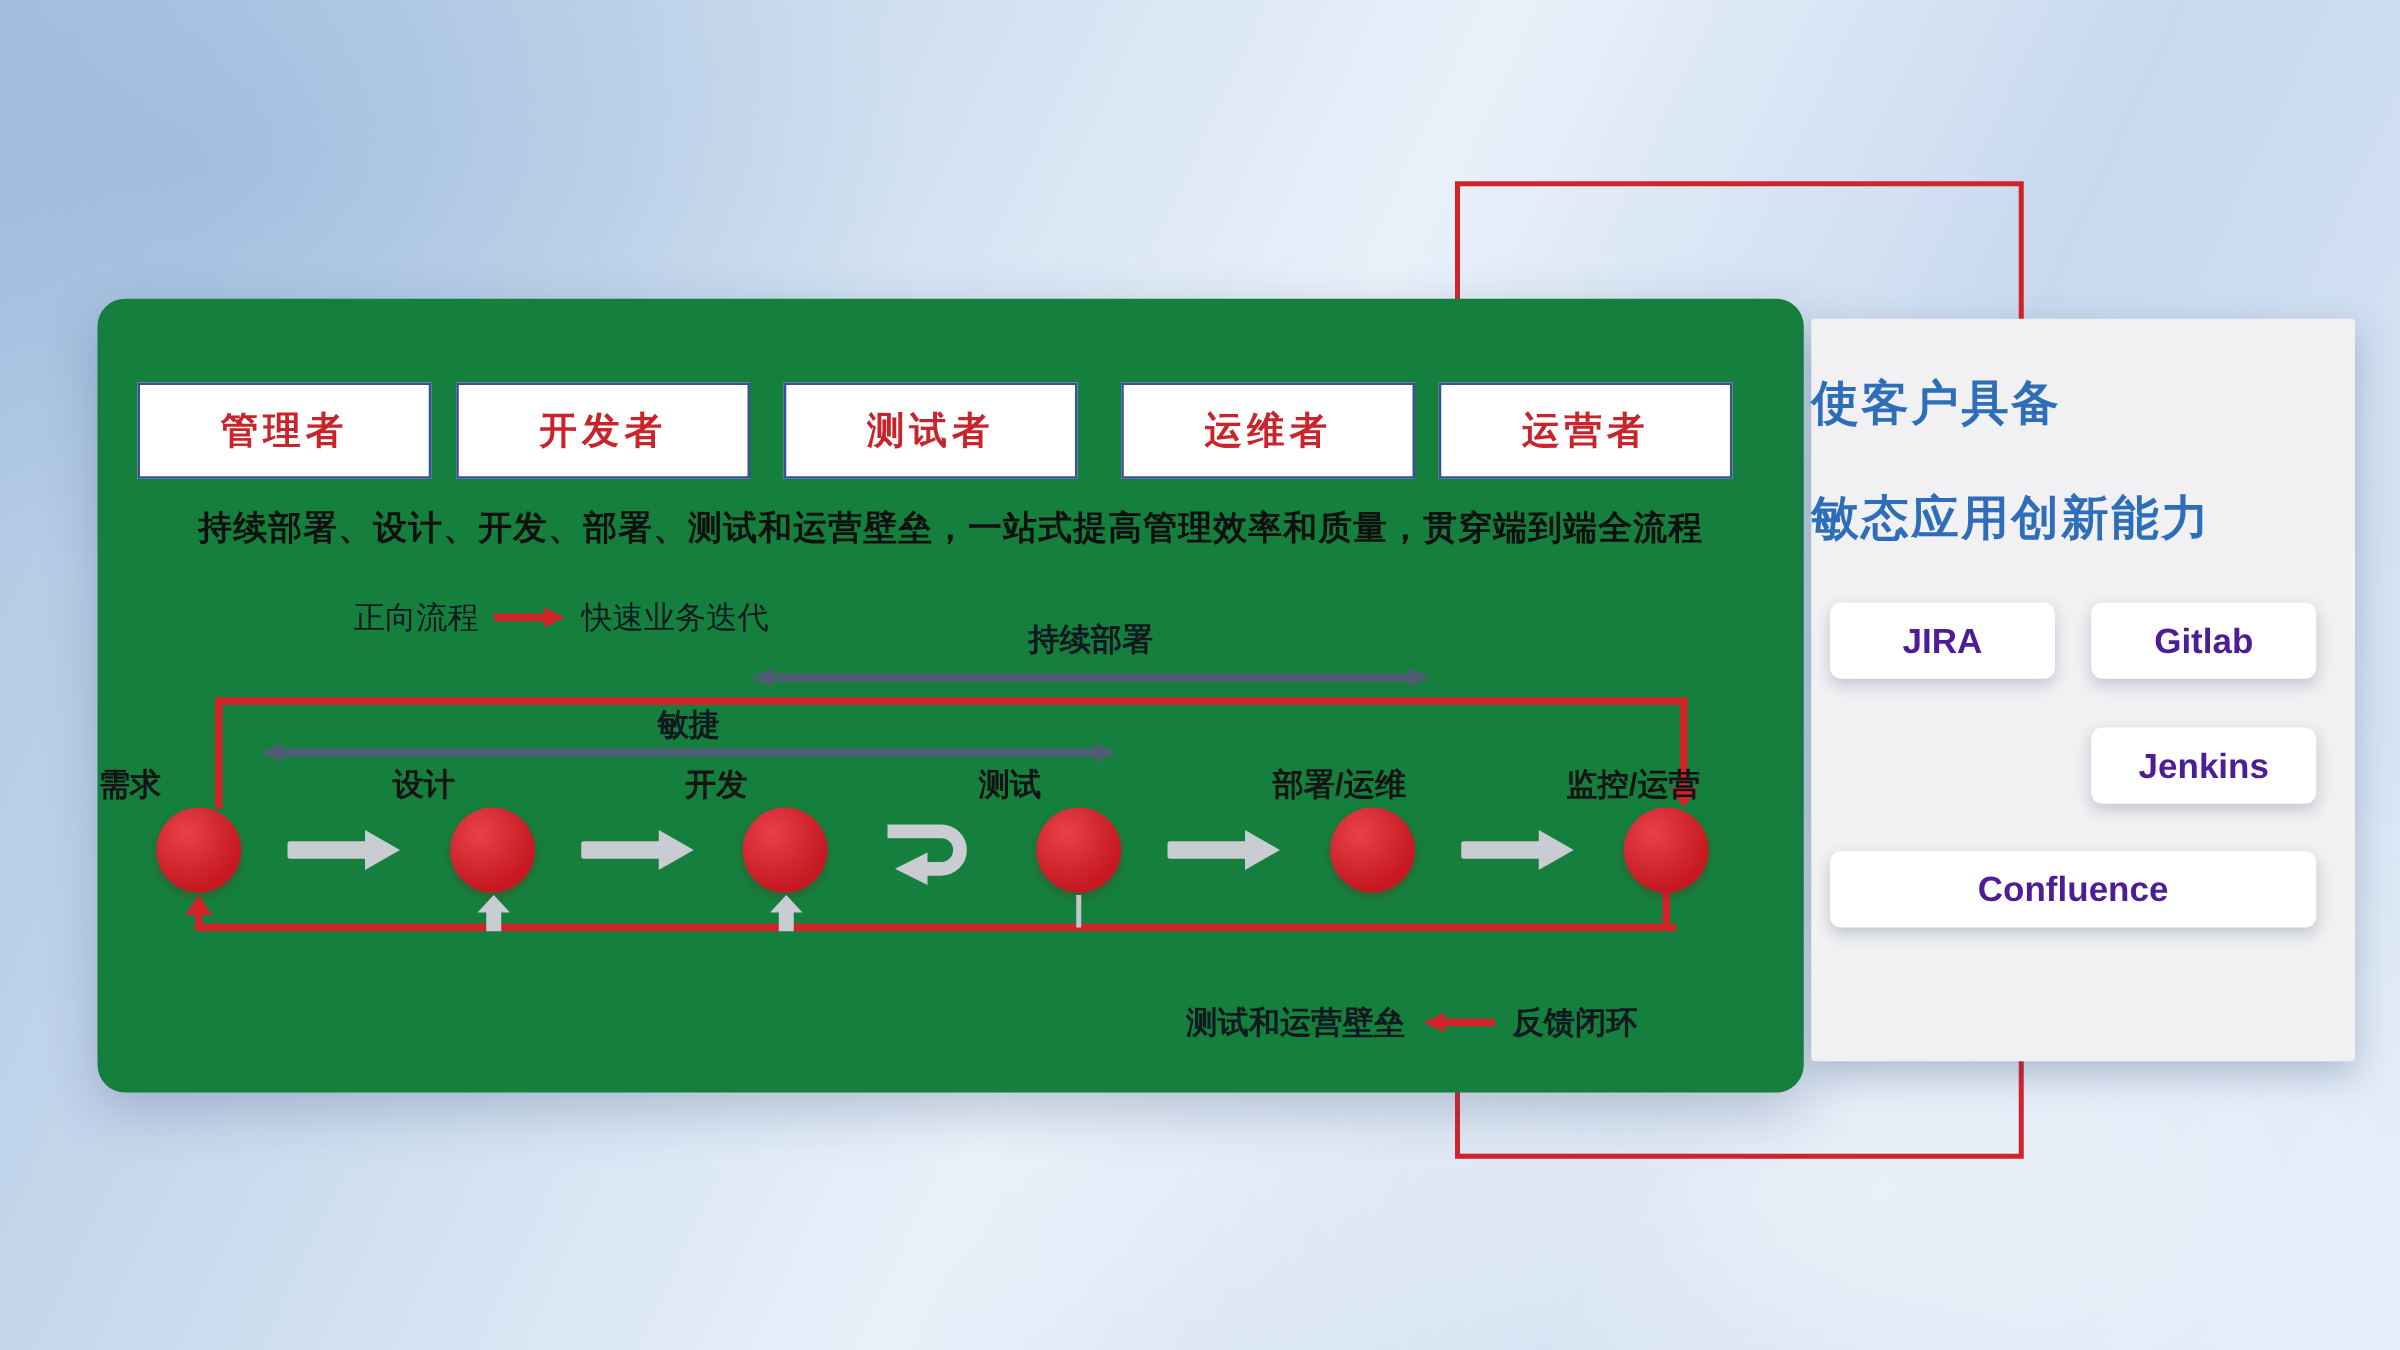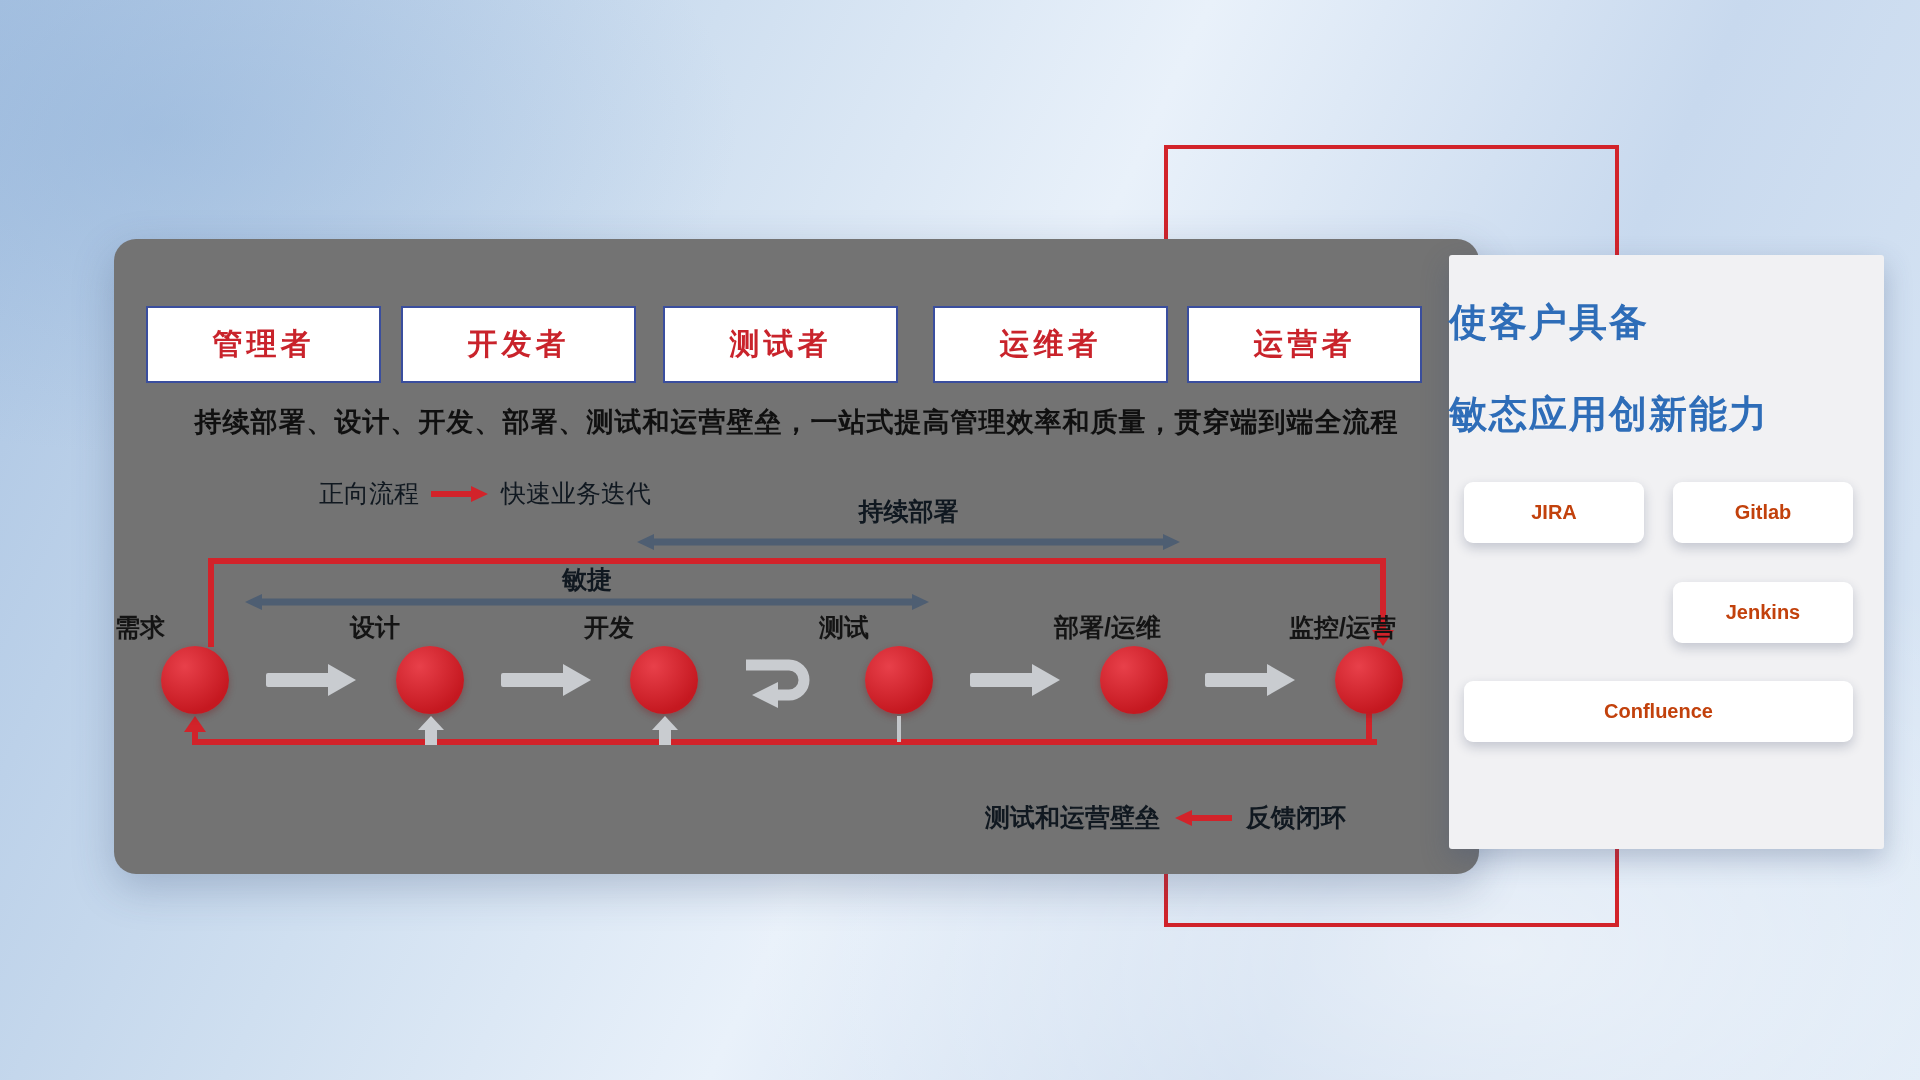--- a/index.html
+++ b/index.html
@@ -10,21 +10,21 @@
       radial-gradient(1300px 700px at 78% 88%, rgba(255,255,255,.55), rgba(255,255,255,0) 60%),
       radial-gradient(900px 500px at 8% 12%, rgba(140,175,215,.45), rgba(255,255,255,0) 65%),
       linear-gradient(115deg,#a9c3e2 0%,#cfdff0 30%,#e9f1fa 50%,#c8d9ee 72%,#dde9f6 100%);
     position:relative;
   }
 
   
   .accent-frame{position:absolute;left:1164px;top:145px;width:455px;height:782px;border:4px solid #d2232a;z-index:1;}
 
   
-  .main-panel{position:absolute;left:78px;top:239px;width:1365px;height:635px;background:#737373;border-radius:22px;z-index:2;box-shadow:0 14px 42px rgba(55,75,115,.28);margin-left:36px;}
+  .main-panel{position:absolute;left:78px;top:239px;width:1365px;height:635px;background:#15803d;border-radius:22px;z-index:2;box-shadow:0 14px 42px rgba(55,75,115,.28);}
 
   .role-box{position:absolute;top:67px;width:235px;height:77px;border:2px solid #3a4e9e;background:#fff;display:flex;align-items:center;justify-content:center;font-size:30px;font-weight:bold;color:#c9232b;letter-spacing:4px;}
 
   .description{position:absolute;top:165px;left:30px;right:30px;text-align:center;font-size:27px;font-weight:bold;color:#101010;letter-spacing:1px;}
 
   .legend-forward{position:absolute;left:205px;top:238px;display:flex;align-items:center;gap:12px;font-size:25px;font-weight:normal;color:#101820;}
   .legend-feedback{position:absolute;left:871px;top:562px;display:flex;align-items:center;gap:14px;font-size:25px;font-weight:bold;color:#101820;}
 
   .deploy-label{position:absolute;left:522px;top:256px;width:545px;text-align:center;font-size:25px;font-weight:bold;color:#101820;}
   .agile-label{position:absolute;left:130px;top:324px;width:686px;text-align:center;font-size:25px;font-weight:bold;color:#101820;}
@@ -43,21 +43,21 @@
   .thin-vline{position:absolute;left:783px;top:477px;width:4px;height:26px;background:#c3c6ca;}
 
   .redline{position:absolute;background:#d2232a;}
   .tri{position:absolute;width:0;height:0;}
   .tri-down{border-left:11px solid transparent;border-right:11px solid transparent;border-top:16px solid #d2232a;}
   .tri-up{border-left:11px solid transparent;border-right:11px solid transparent;border-bottom:16px solid #d2232a;}
 
   
   .side-panel{position:absolute;left:1449px;top:255px;width:435px;height:594px;background:#f1f1f3;border-radius:3px;z-index:3;box-shadow:0 10px 28px rgba(55,75,115,.30);}
   .side-title{position:absolute;left:0;width:100%;text-align:left;font-size:38px;font-weight:bold;color:#2e6db8;letter-spacing:2px;}
-  .tool-btn{position:absolute;height:61px;background:#ffffff;border-radius:9px;box-shadow:0 5px 12px rgba(30,45,80,.22);display:flex;align-items:center;justify-content:center;font-size:20px;font-weight:bold;color:#c2410c;}
+  .tool-btn{position:absolute;height:61px;background:#ffffff;border-radius:9px;box-shadow:0 5px 12px rgba(30,45,80,.22);display:flex;align-items:center;justify-content:center;font-size:28px;font-weight:bold;color:#4c1d95;}
 </style>
 </head>
 <body>
 
 <div class="accent-frame"></div>
 
 <div class="main-panel">
 
   <div class="role-box" style="left:32px">
       <span>管理者</span>

